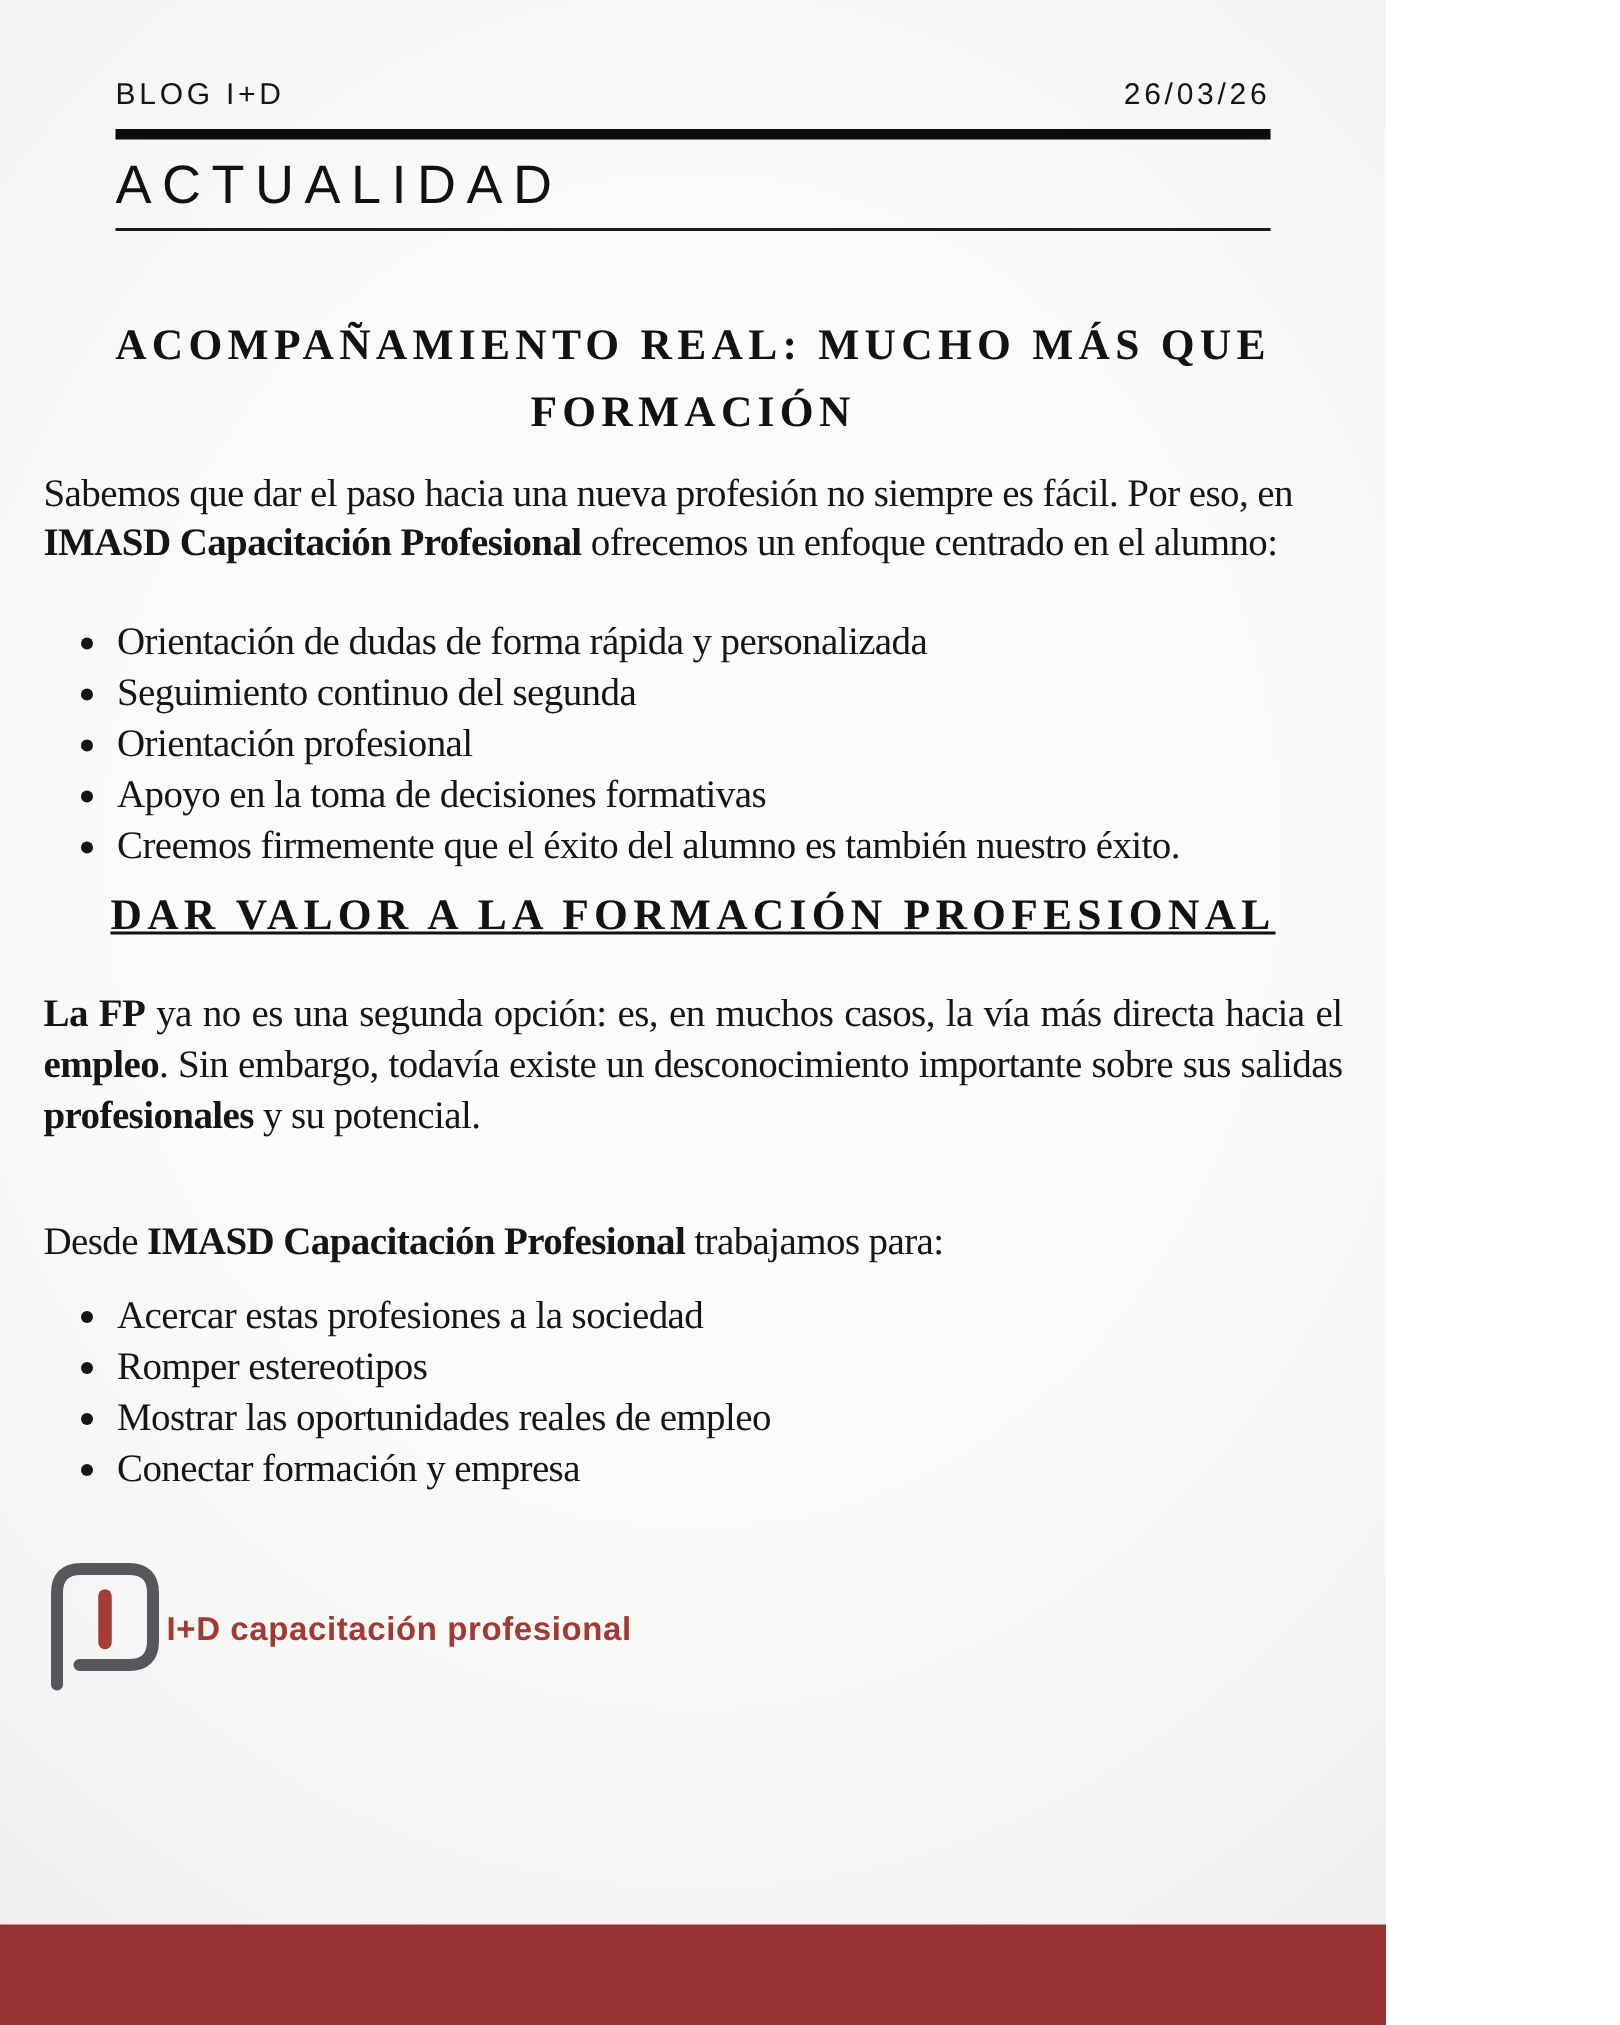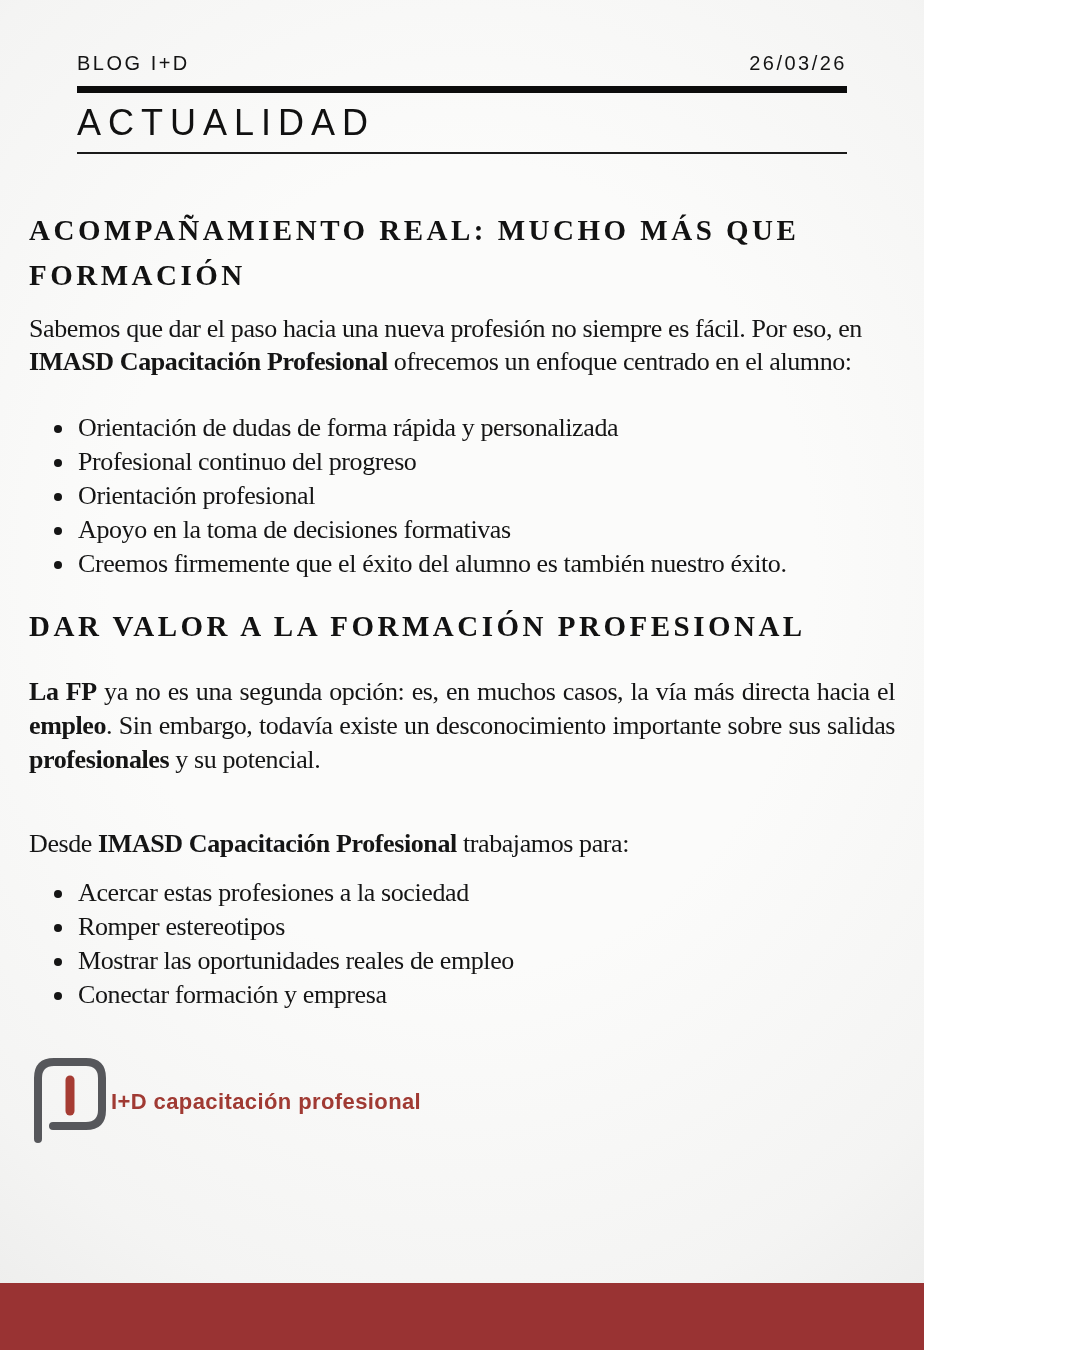--- a/index.html
+++ b/index.html
@@ -44,24 +44,25 @@
     color: #111;
   }
   
   main { width: 866px; margin: 0 auto; }
   .section-heading {
     font-family: "Liberation Serif", serif;
     font-weight: 700;
     font-size: 29px;
     letter-spacing: 3.5px;
     line-height: 1.55;
+    text-align: center;
     color: #121212;
   }
   .heading-1 { margin-top: 54px; }
-  .heading-2 { margin-top: 24px; }
+  .heading-2 { margin-top: 8px; text-decoration: underline; }
   p, li {
     font-size: 26px;
     letter-spacing: -0.4px;
     line-height: 33px;
     color: #151515;
   }
   .para-intro { margin-top: 14px; }
   .para-fp    { margin-top: 26px; text-align: justify; line-height: 34px; }
   .para-desde { margin-top: 50px; }
   b { font-weight: 700; }
@@ -107,21 +108,21 @@
     </div>
   </header>
 
   <main>
     <h1 class="section-heading heading-1">ACOMPAÑAMIENTO REAL: MUCHO MÁS QUE FORMACIÓN</h1>
 
     <p class="para-intro"><span>Sabemos que dar el paso hacia una nueva profesión no siempre es fácil. Por eso, en </span><b>IMASD Capacitación Profesional</b><span> ofrecemos un enfoque centrado en el alumno:</span></p>
 
     <ul class="list-1">
         <li>Orientación de dudas de forma rápida y personalizada</li>
-        <li>Profesional continuo del progreso</li>
+        <li>Seguimiento continuo del segunda</li>
         <li>Orientación profesional</li>
         <li>Apoyo en la toma de decisiones formativas</li>
         <li>Creemos firmemente que el éxito del alumno es también nuestro éxito.</li>
       </ul>
 
     <h1 class="section-heading heading-2">DAR VALOR A LA FORMACIÓN PROFESIONAL</h1>
 
     <p class="para-fp"><b>La FP</b><span> ya no es una segunda opción: es, en muchos casos, la vía más directa hacia el </span><b>empleo</b><span>. Sin embargo, todavía existe un desconocimiento importante sobre sus salidas </span><b>profesionales</b><span> y su potencial.</span></p>
 
     <p class="para-desde"><span>Desde </span><b>IMASD Capacitación Profesional</b><span> trabajamos para:</span></p>

